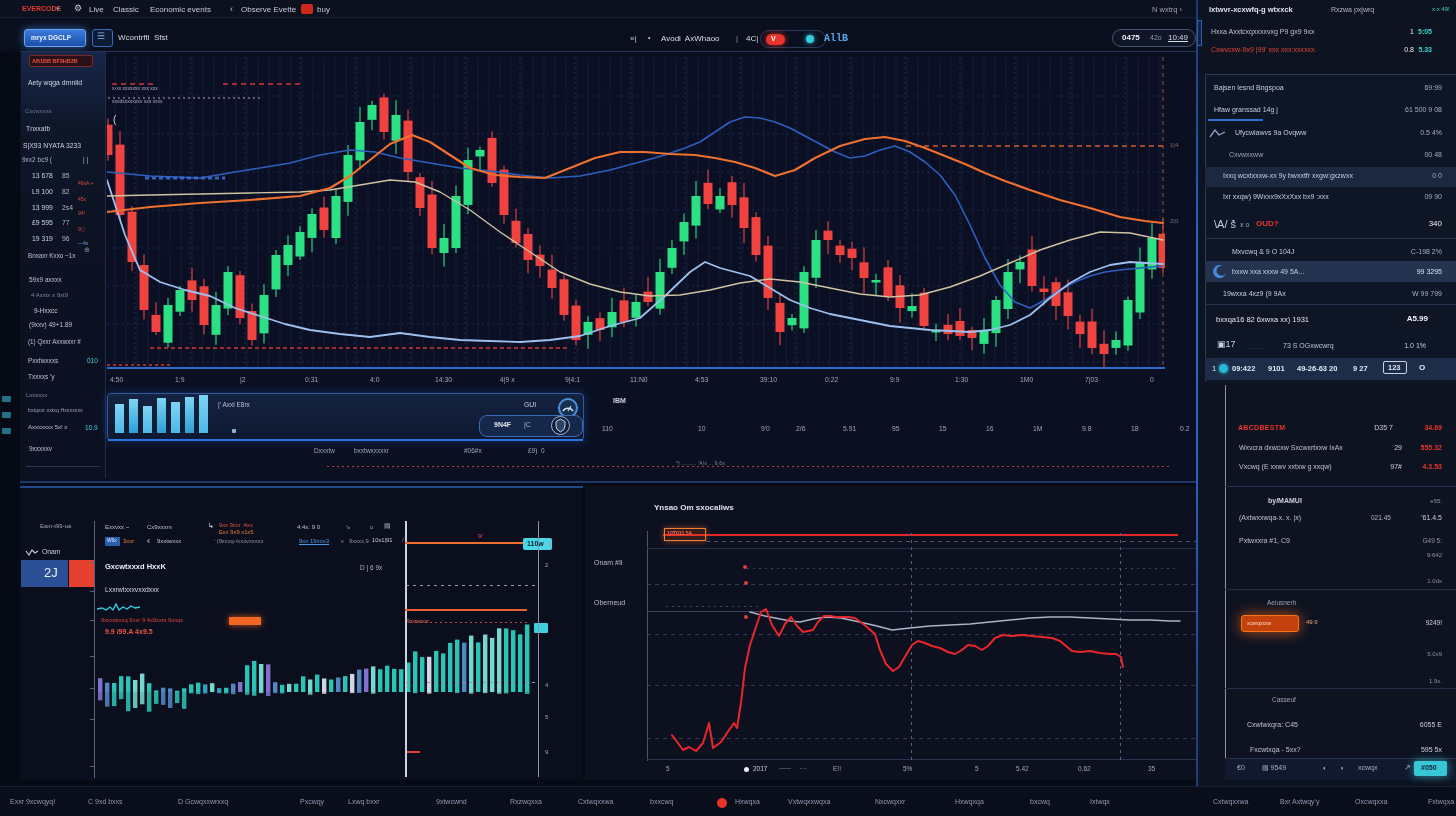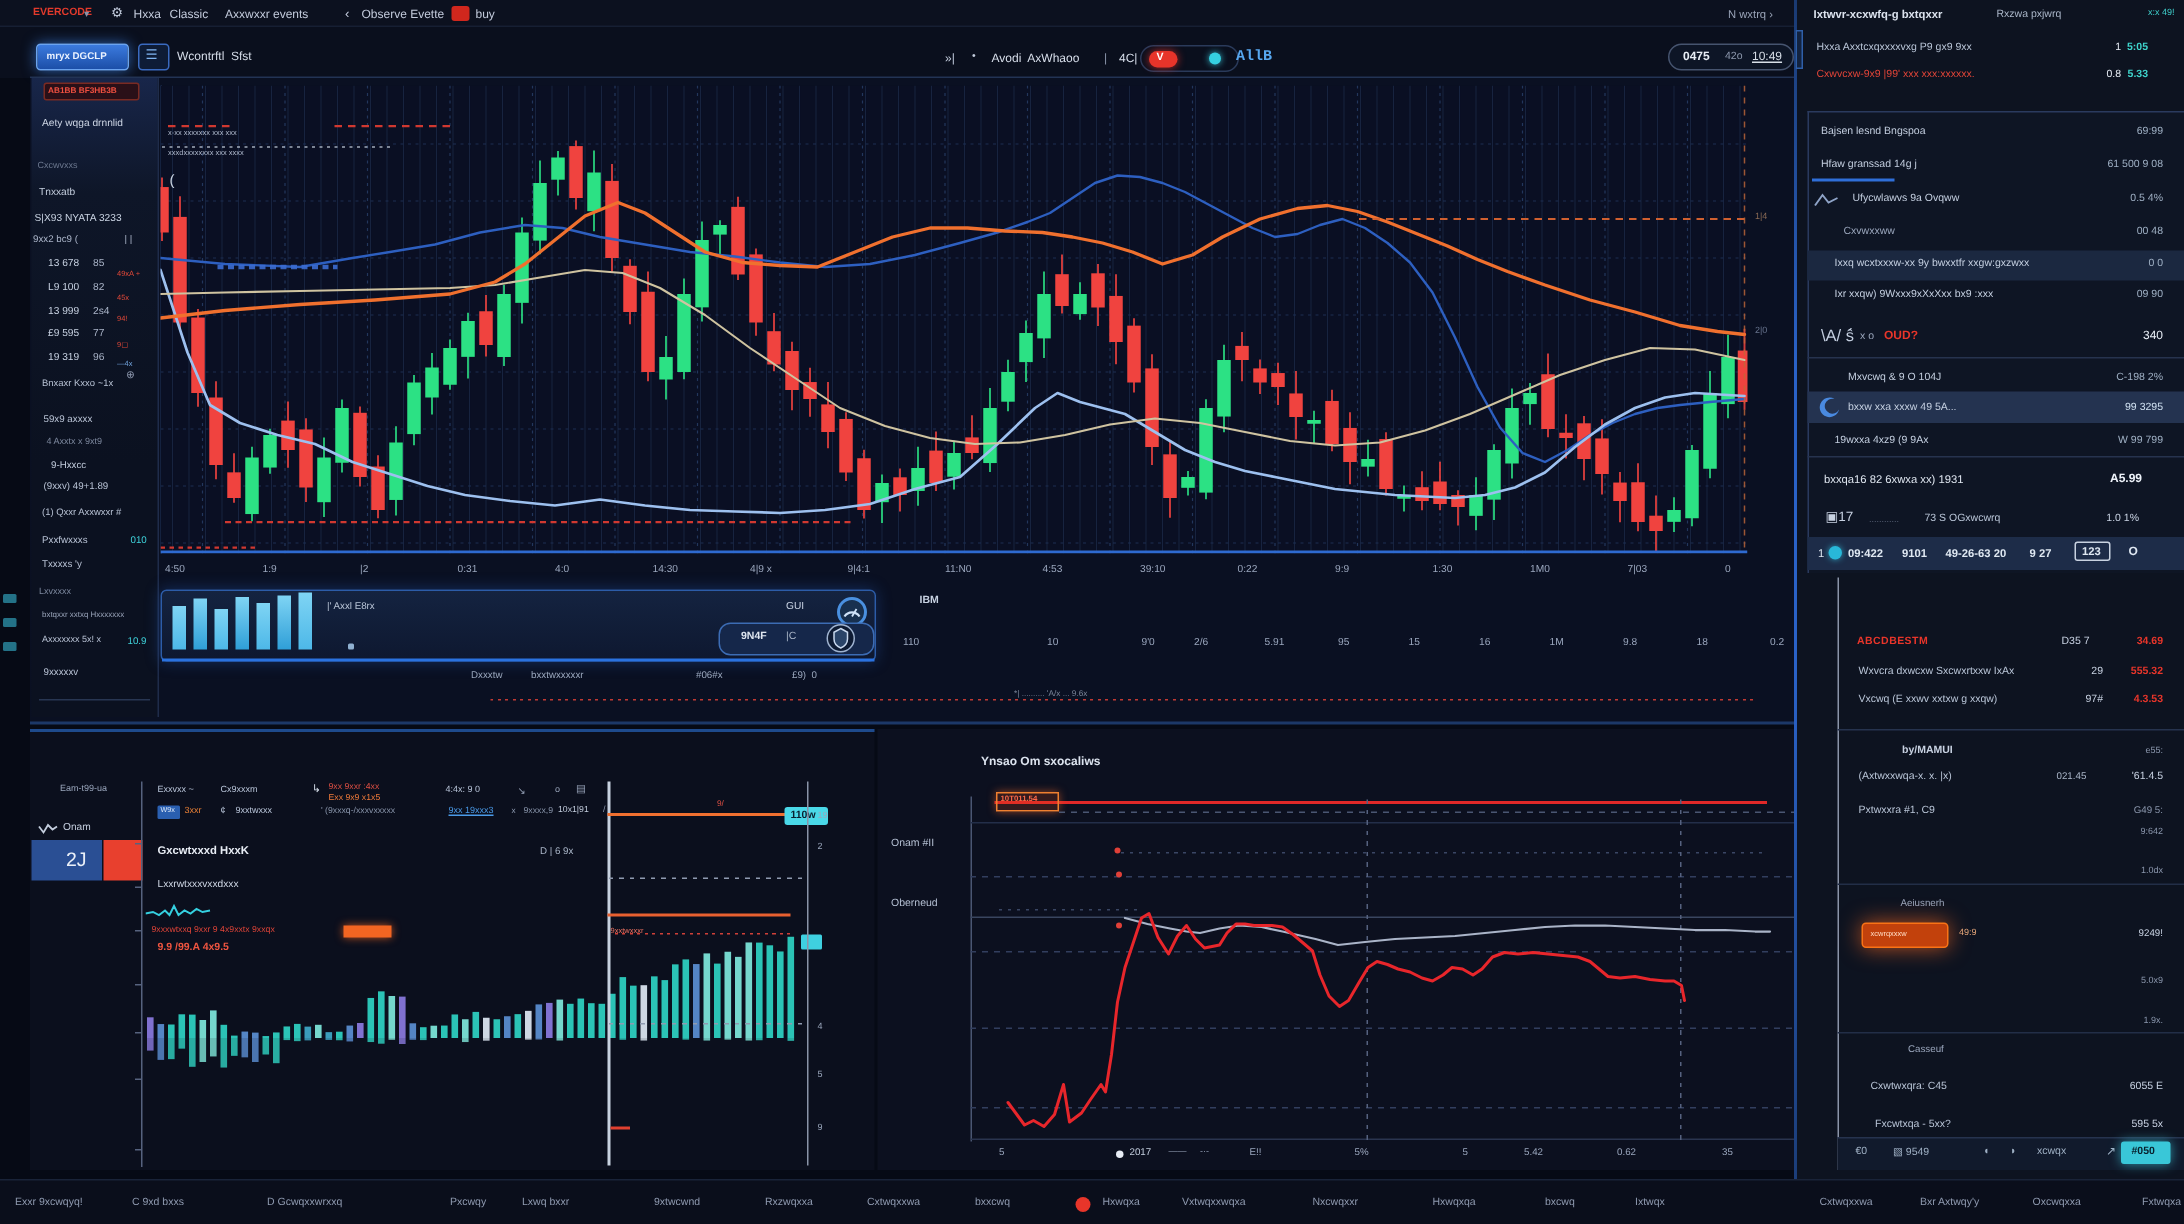--- a/index.html
+++ b/index.html
@@ -3,23 +3,23 @@
 <style>
 *{margin:0;padding:0;box-sizing:border-box}
 html,body{width:1456px;height:816px;overflow:hidden;background:#060a15;font-family:"Liberation Sans",sans-serif}
 div{position:absolute}
 </style></head>
 <body>
 <div style="position:absolute;left:0px;top:0px;width:1456px;height:18px;background:#0c111f;border-bottom:1px solid #161f33;"></div>
 <div style="position:absolute;left:22px;top:5px;font-size:7px;color:#e23a2c;white-space:nowrap;font-weight:700;">EVERCODE</div>
 <div style="position:absolute;left:56px;top:5px;font-size:7px;color:#8a93a8;white-space:nowrap;">▾</div>
 <div style="position:absolute;left:74px;top:3px;font-size:9px;color:#c0c9da;white-space:nowrap;">⚙</div>
-<div style="position:absolute;left:89px;top:5px;font-size:8px;color:#c3cbdc;white-space:nowrap;">Hxxa</div>
+<div style="position:absolute;left:89px;top:5px;font-size:8px;color:#c3cbdc;white-space:nowrap;">Live</div>
 <div style="position:absolute;left:113px;top:5px;font-size:8px;color:#c3cbdc;white-space:nowrap;">Classic</div>
-<div style="position:absolute;left:150px;top:5px;font-size:8px;color:#c3cbdc;white-space:nowrap;">Axxwxxr events</div>
+<div style="position:absolute;left:150px;top:5px;font-size:8px;color:#c3cbdc;white-space:nowrap;">Economic events</div>
 <div style="position:absolute;left:230px;top:4px;font-size:9px;color:#c3cbdc;white-space:nowrap;">‹</div>
 <div style="position:absolute;left:241px;top:5px;font-size:8px;color:#c3cbdc;white-space:nowrap;">Observe Evette</div>
 <div style="position:absolute;left:301px;top:4px;width:12px;height:10px;background:#d0271d;border-radius:2px;"></div>
 <div style="position:absolute;left:317px;top:5px;font-size:8px;color:#c3cbdc;white-space:nowrap;">buy</div>
 <div style="position:absolute;left:1152px;top:5px;font-size:7.5px;color:#9aa4b8;white-space:nowrap;">N&nbsp;wxtrq&nbsp;›</div>
 <div style="position:absolute;left:1437px;top:6px;width:15px;height:10px;background:#c0392b;border-radius:1px;"></div>
 <div style="position:absolute;left:0px;top:18px;width:1196px;height:34px;background:#0a0f1d;"></div>
 <div style="position:absolute;left:24px;top:29px;width:62px;height:18px;background:linear-gradient(180deg,#3b7ade,#1c4fa8);border:1px solid #6aa3ef;border-radius:3px;box-shadow:0 0 9px rgba(60,130,230,.7);"></div>
 <div style="position:absolute;left:31px;top:34px;font-size:6.5px;color:#eaf2ff;white-space:nowrap;font-weight:700;">mryx DGCLP</div>
 <div style="position:absolute;left:92px;top:29px;width:21px;height:18px;background:#0e1c36;border:1px solid #3a6ac0;border-radius:3px;"></div>
@@ -678,21 +678,21 @@
 <div style="position:absolute;left:975px;top:765px;font-size:6.5px;color:#9aa6bd;white-space:nowrap;">5</div>
 <div style="position:absolute;left:1016px;top:765px;font-size:6.5px;color:#9aa6bd;white-space:nowrap;">5.42</div>
 <div style="position:absolute;left:1078px;top:765px;font-size:6.5px;color:#9aa6bd;white-space:nowrap;">0.62</div>
 <div style="position:absolute;left:1148px;top:765px;font-size:6.5px;color:#9aa6bd;white-space:nowrap;">35</div>
 <div style="position:absolute;left:1218px;top:549px;font-size:5.5px;color:#5a647c;white-space:nowrap;">C</div>
 <div style="position:absolute;left:1218px;top:608px;font-size:5.5px;color:#5a647c;white-space:nowrap;">O</div>
 <div style="position:absolute;left:1218px;top:681px;font-size:5.5px;color:#5a647c;white-space:nowrap;">4</div>
 <div style="position:absolute;left:1197px;top:0px;width:259px;height:816px;background:#0d1320;"></div>
 <div style="position:absolute;left:1196px;top:0px;width:2px;height:816px;background:linear-gradient(180deg,#1a3a72 0%,#2a62c8 30%,#2a62c8 55%,#1a3a72 100%);"></div>
 <div style="position:absolute;left:1197px;top:20px;width:5px;height:26px;background:#13233f;border:1px solid #2f5fa8;"></div>
-<div style="position:absolute;left:1209px;top:5px;font-size:7.5px;color:#dce3ee;white-space:nowrap;font-weight:700;">Ixtwvr‑xcxwfq‑g bxtqxxr</div>
+<div style="position:absolute;left:1209px;top:5px;font-size:7.5px;color:#dce3ee;white-space:nowrap;font-weight:700;">Ixtwvr‑xcxwfq‑g wtxxck</div>
 <div style="position:absolute;left:1331px;top:6px;font-size:7px;color:#aab6c8;white-space:nowrap;">Rxzwa pxjwrq</div>
 <div style="position:absolute;left:1432px;top:6px;font-size:6px;color:#3fd0cc;white-space:nowrap;">x:x 49!</div>
 <div style="position:absolute;left:1211px;top:28px;font-size:7px;color:#b8c4d6;white-space:nowrap;">Hxxa Axxtcxqxxxxvxg P9 gx9 9xx</div>
 <div style="position:absolute;right:42px;top:28px;font-size:7px;color:#e8eef6;white-space:nowrap;text-align:right;">1</div>
 <div style="position:absolute;right:24px;top:28px;font-size:7px;color:#3fd4cc;white-space:nowrap;text-align:right;font-weight:700;">5:05</div>
 <div style="position:absolute;left:1211px;top:46px;font-size:7px;color:#e04438;white-space:nowrap;">Cxwvcxw‑9x9 |99' xxx xxx:xxxxxx.</div>
 <div style="position:absolute;right:42px;top:46px;font-size:7px;color:#e8eef6;white-space:nowrap;text-align:right;">0.8</div>
 <div style="position:absolute;right:24px;top:46px;font-size:7px;color:#3fd4cc;white-space:nowrap;text-align:right;font-weight:700;">5.33</div>
 <div style="position:absolute;left:1205px;top:74px;width:251px;height:308px;background:#0e1524;border-top:1px solid #2a3a5e;border-left:1px solid #2a3a5e;"></div>
 <div style="position:absolute;left:1205px;top:167px;width:251px;height:20px;background:#1b2840;"></div>

